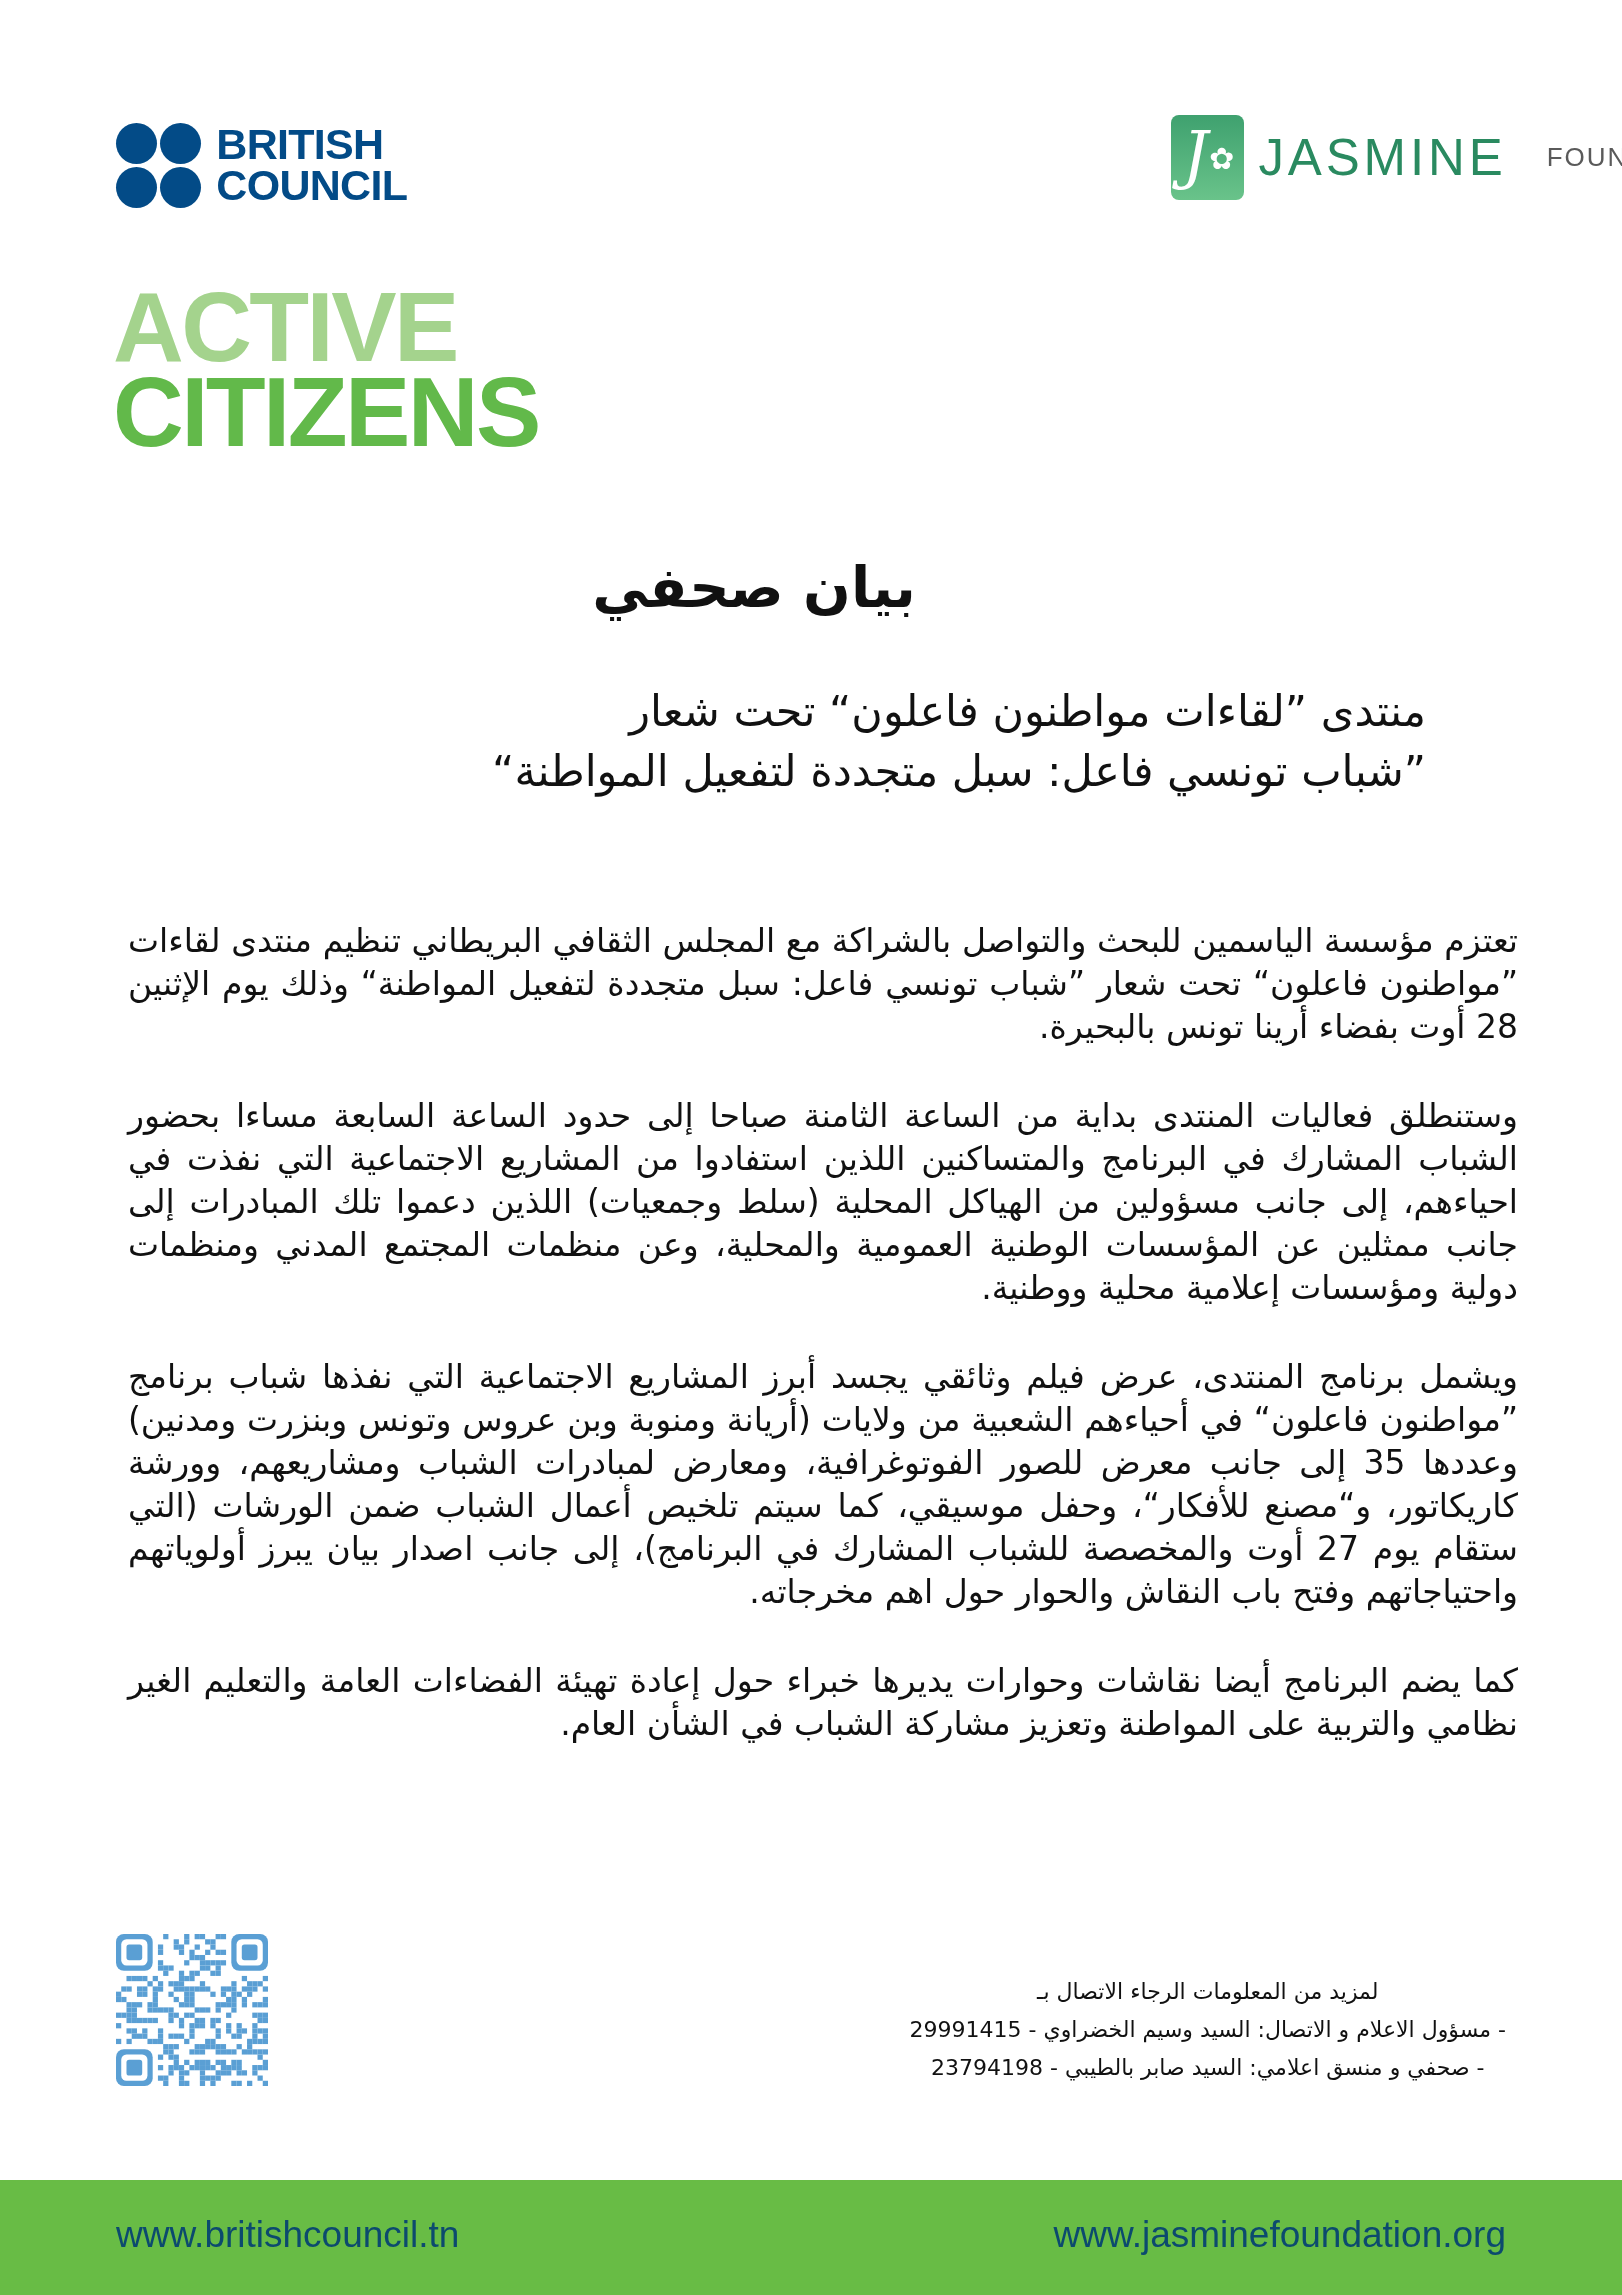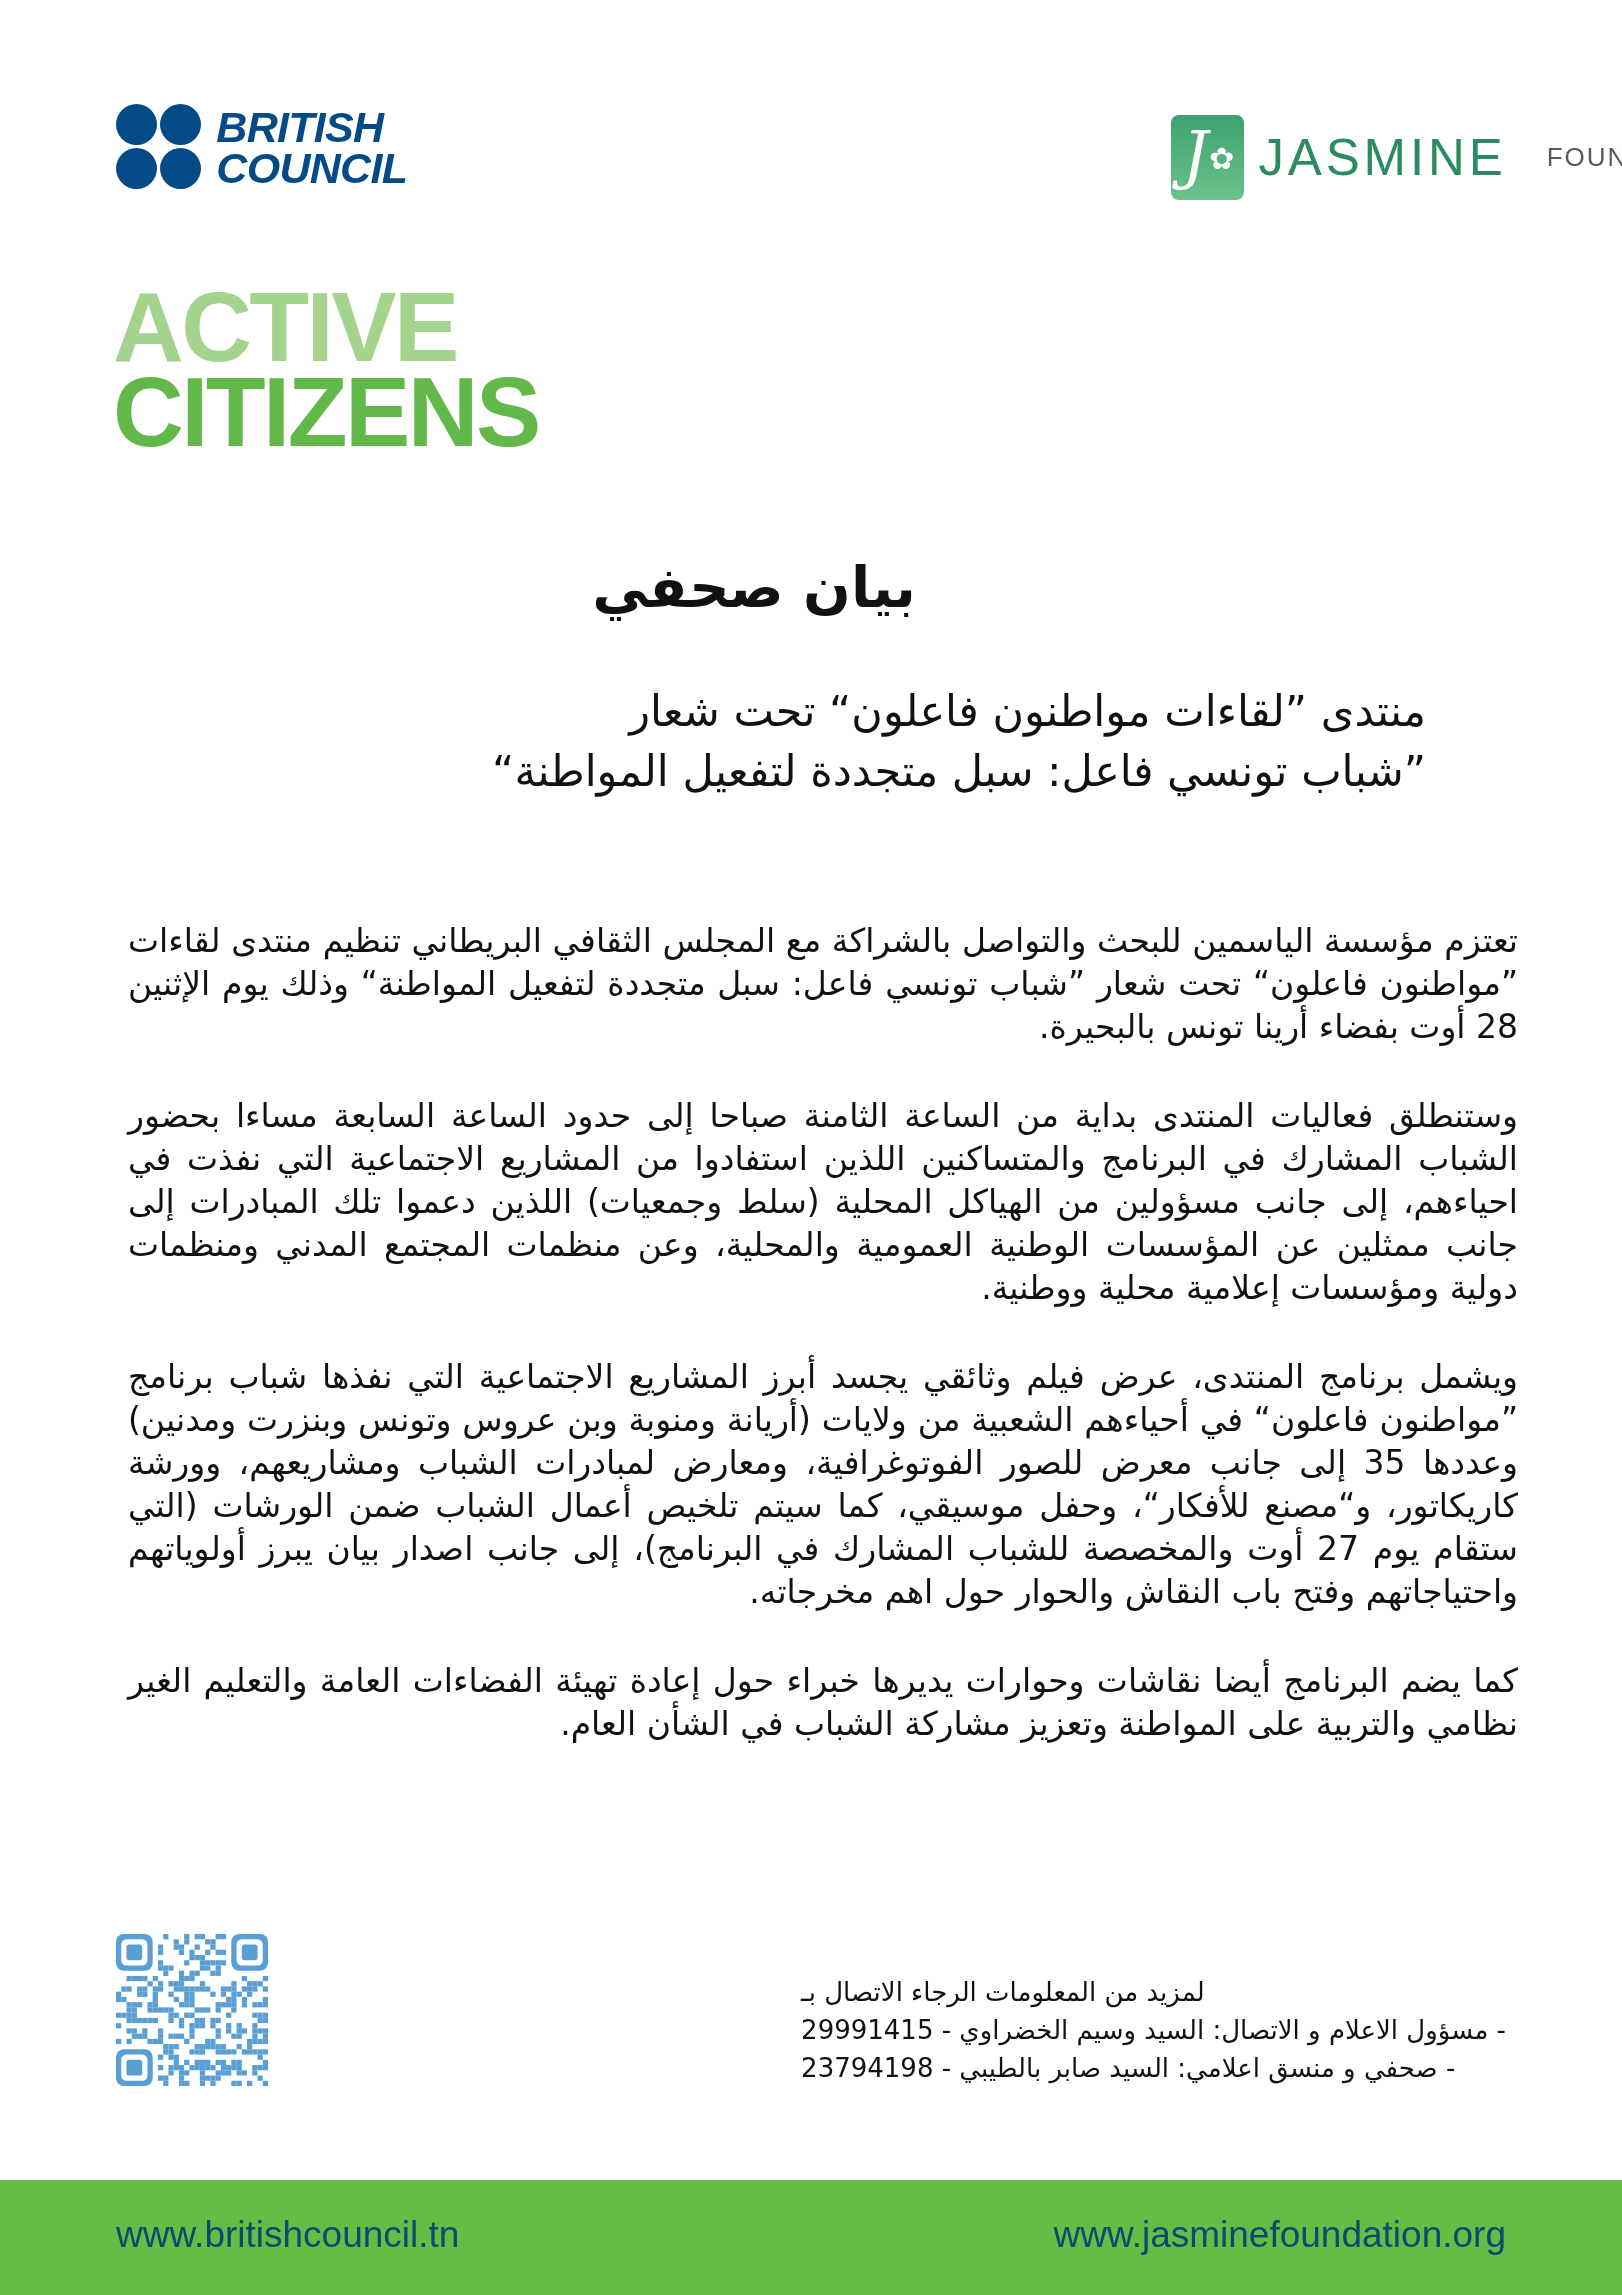--- a/index.html
+++ b/index.html
@@ -1,19 +1,19 @@
 <!DOCTYPE html>
 <html style="font-size:10.5px"><head>
 <meta charset="utf-8">
 <style>
   html, body { margin:0; padding:0; background:#ffffff; }
   body { width:1622px; height:2295px; position:relative; overflow:hidden; font-family:"DejaVu Sans", sans-serif; color:#111; }
 
   
-  .bc-logo { position:absolute; left:116px; top:104px; display:flex; align-items:flex-end;font-style:italic; }
+  .bc-logo { position:absolute; left:116px; top:123px; display:flex; align-items:center; }
   .bc-dots { display:grid; grid-template-columns:41px 41px; grid-template-rows:41px 41px; gap:2.6px; margin-right:15.7px; }
   .bc-dot { width:41px; height:41px; border-radius:50%; background:#034b87; }
   .bc-text { font-family:"Liberation Sans", sans-serif; font-weight:bold; color:#034b87; font-size:43px; line-height:41px; letter-spacing:-0.7px; }
 
   .jf-logo { position:absolute; left:1171px; top:115px; display:flex; align-items:center; }
   .jf-box { width:73px; height:85px; border-radius:7.9px; background:linear-gradient(#3fa16f,#69c38a); position:relative; margin-right:14.4px; }
   .jf-box .j { position:absolute; left:11.8px; top:5.2px; color:#fff; font-family:"DejaVu Serif", serif; font-style:italic; font-size:63px; line-height:72px; }
   .jf-box .flower { position:absolute; left:38px; top:26px; color:#fff; font-size:30px; }
   .jf-text-wrap { display:flex; flex-direction:row; align-items:center; }
   .jf-name { font-family:"Liberation Sans", sans-serif; color:#2a8a60; font-size:51px; letter-spacing:3.9px; line-height:51px; }
@@ -28,21 +28,21 @@
   .title { position:absolute; left:0; width:1508px; top:555px; text-align:center; font-weight:bold; font-size:56px; direction:rtl; }
   .subtitle { position:absolute; left:196px; width:1230px; top:681px; text-align:right; font-weight:normal; font-size:43px; line-height:60px; direction:rtl; }
 
   
   .body-text { position:absolute; left:128px; width:1390px; top:919px; direction:rtl; text-align:justify; font-size:33px; line-height:43px; }
   .body-text p { margin:0 0 46px 0; }
 
   
   .qr { position:absolute; left:116px; top:1934px; width:152px; height:152px; }
 
-  .contact { position:absolute; right:116px; top:1973px; direction:rtl; text-align:left; font-size:26px; line-height:38px; }
+  .contact { position:absolute; right:116px; top:1973px; direction:rtl; text-align:center; font-size:22px; line-height:38px; }
 
   
   .footer { position:absolute; left:0; bottom:0; width:1622px; height:115px; background:#68bc45; }
   .footer .url { position:absolute; top:34px; color:#0c4a6e; font-family:"Liberation Sans", sans-serif; font-size:37px; }
   .footer .url.left { left:116px; }
   .footer .url.right { right:116px; }
 </style>
 </head>
 <body>
 

